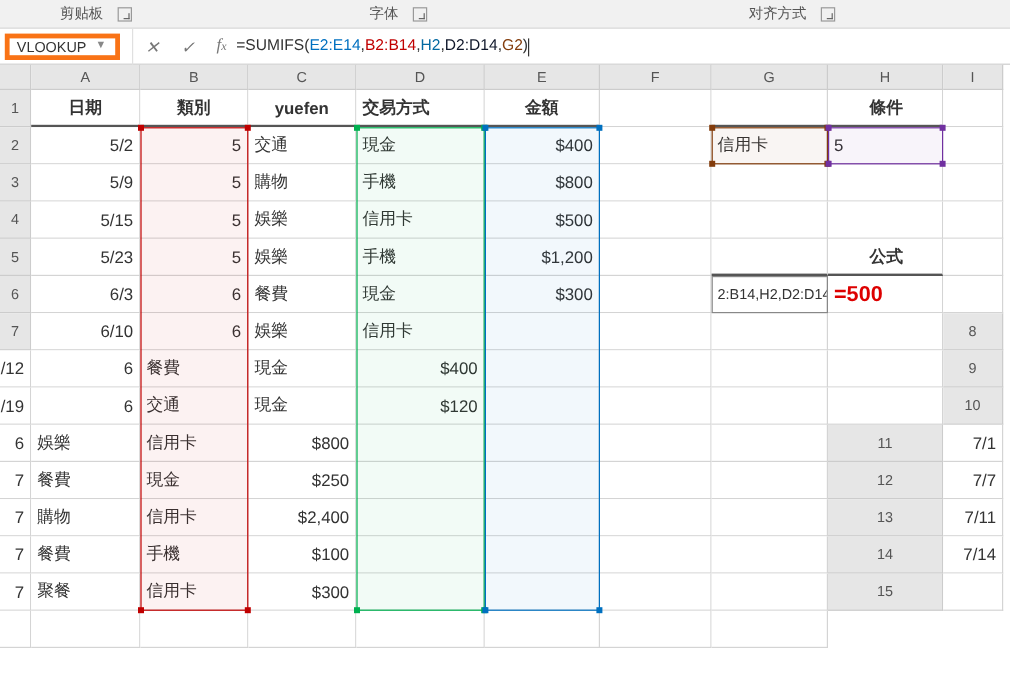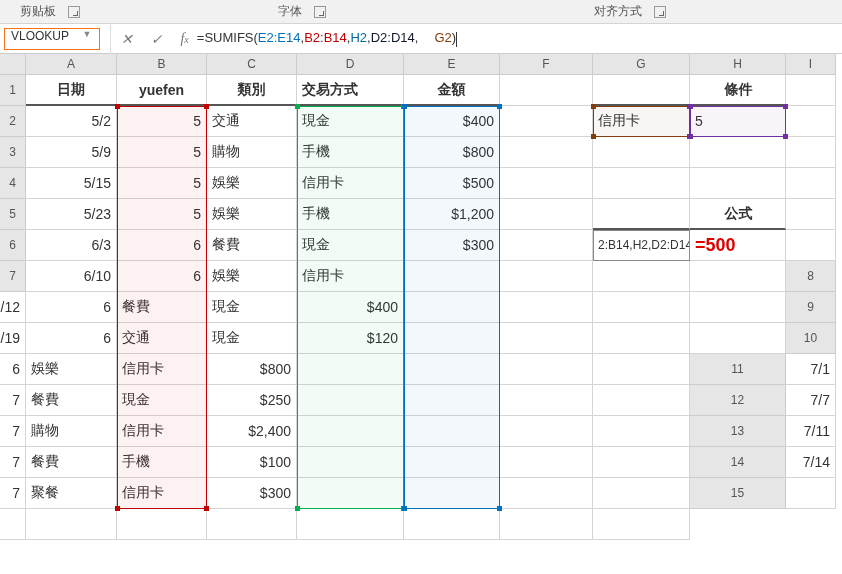--- a/index.html
+++ b/index.html
@@ -3,38 +3,38 @@
 <meta charset="utf-8">
 <style>
 * { box-sizing: border-box; margin: 0; padding: 0; }
 body { font-family: "Microsoft YaHei", Arial, sans-serif; font-size: 13px; background: #fff; color: #333; user-select: none; }
 
 .ribbon-bar { background: #f1f1f1; height: 24px; display: flex; align-items: center; padding: 0 12px; border-bottom: 1px solid #d4d4d4; }
 .ribbon-group { display: flex; align-items: center; font-size: 12px; color: #555; }
 .ribbon-label { padding: 0 8px; }
 .launcher { width: 12px; height: 12px; border: 1px solid #999; margin-left: 4px; position: relative; }
 .launcher::after { content:''; position:absolute; right:1px; bottom:1px; width:4px; height:4px; border-right:1px solid #666; border-bottom:1px solid #666; }
-.rg1 { }
+.rg1 { margin-left: 30px; }
 .rg2 { margin-left: 190px; }
 .rg3 { margin-left: 260px; }
 
 .formula-bar { display: flex; align-items: center; height: 30px; border-bottom: 1px solid #ccc; background: #fff; padding-left: 4px; }
-.name-box { width: 96px; height: 22px; border: 1px solid #f97316; display: flex; padding: 0 6px; font-size: 12px; background: #fff; color: #333; }
+.name-box { width: 96px; height: 22px; border: 4px solid #f97316; display: flex; padding: 0 6px; font-size: 12px; background: #fff; color: #333; }
 .name-box-drop { width: 12px; text-align: center; color: #888; font-size: 9px; margin-left:auto;}
 .fb-divider { width:1px; height:30px; background:#e0e0e0; margin:0 10px;}
 .fb-icons { display:flex; align-items:center; gap:18px; }
 .fb-icon { color:#777; font-size:14px; font-style: italic;}
 .fb-icon.fx { font-style: italic; font-family: serif; }
 .formula-input { flex:1; height:22px; border:none; padding:4px 8px; font-size:13px; display: flex; align-items: center; position:relative; }
 .formula-input .caret { display:inline-block; width:1px; height:15px; background:#333; vertical-align:middle; }
 .clr-blue { color:#0070c0; }
 .clr-red { color:#c00000; }
 .clr-purple { color:#0369a1; }
 .clr-green { color:#0f172a; }
-.clr-darkred { color:#833C0C;margin-left:16px; }
+.clr-darkred { color:#833C0C; }
 
 .sheet-area { position: relative; }
 .grid { display: grid; grid-template-columns: 26px 91px 90px 90px 107px 96px 93px 97px 96px 50px; grid-template-rows: 21px repeat(15, 31px); }
 .hdr { background: #e6e6e6; border-right: 1px solid #ccc; border-bottom: 1px solid #ccc; display:flex; align-items:center; justify-content:center; font-size:12px; color:#555; }
 .hdr.corner { background:#e6e6e6; border-right:1px solid #ccc; border-bottom:1px solid #ccc; }
 .cell { border-right: 1px solid #d4d4d4; border-bottom: 1px solid #d4d4d4; display:flex; align-items:center; padding: 0 5px; font-size: 14px; background:#fff; position:relative;}
 .cell.bold { font-weight: bold; }
 .cell.center { justify-content:center; }
 .cell.right { justify-content:flex-end; }
 .cell.left { justify-content:flex-start; }
@@ -100,22 +100,22 @@
       <div class="hdr">B</div>
       <div class="hdr">C</div>
       <div class="hdr">D</div>
       <div class="hdr">E</div>
       <div class="hdr">F</div>
       <div class="hdr">G</div>
       <div class="hdr">H</div>
       <div class="hdr">I</div>
       <div class="hdr">1</div>
       <div class="cell bold center thick-bottom">日期</div>
+      <div class="cell bold center thick-bottom">類別</div>
       <div class="cell bold center thick-bottom">yuefen</div>
-      <div class="cell bold center thick-bottom">類別</div>
       <div class="cell bold left thick-bottom">交易方式</div>
       <div class="cell bold center thick-bottom">金額</div>
       <div class="cell bold center"></div>
       <div class="cell bold center" style="border-bottom: 2px solid rgb(85, 85, 85); justify-content: flex-end; padding-right: 0px;"></div>
       <div class="cell bold center" style="border-bottom: 2px solid rgb(85, 85, 85); justify-content: flex-start; position: relative;">
         <span style="position: absolute; left: -48px; width: 193px; text-align: center;">條件</span>
       </div>
       <div class="cell bold center"></div>
       <div class="hdr">2</div>
       <div class="cell right">5/2</div>

